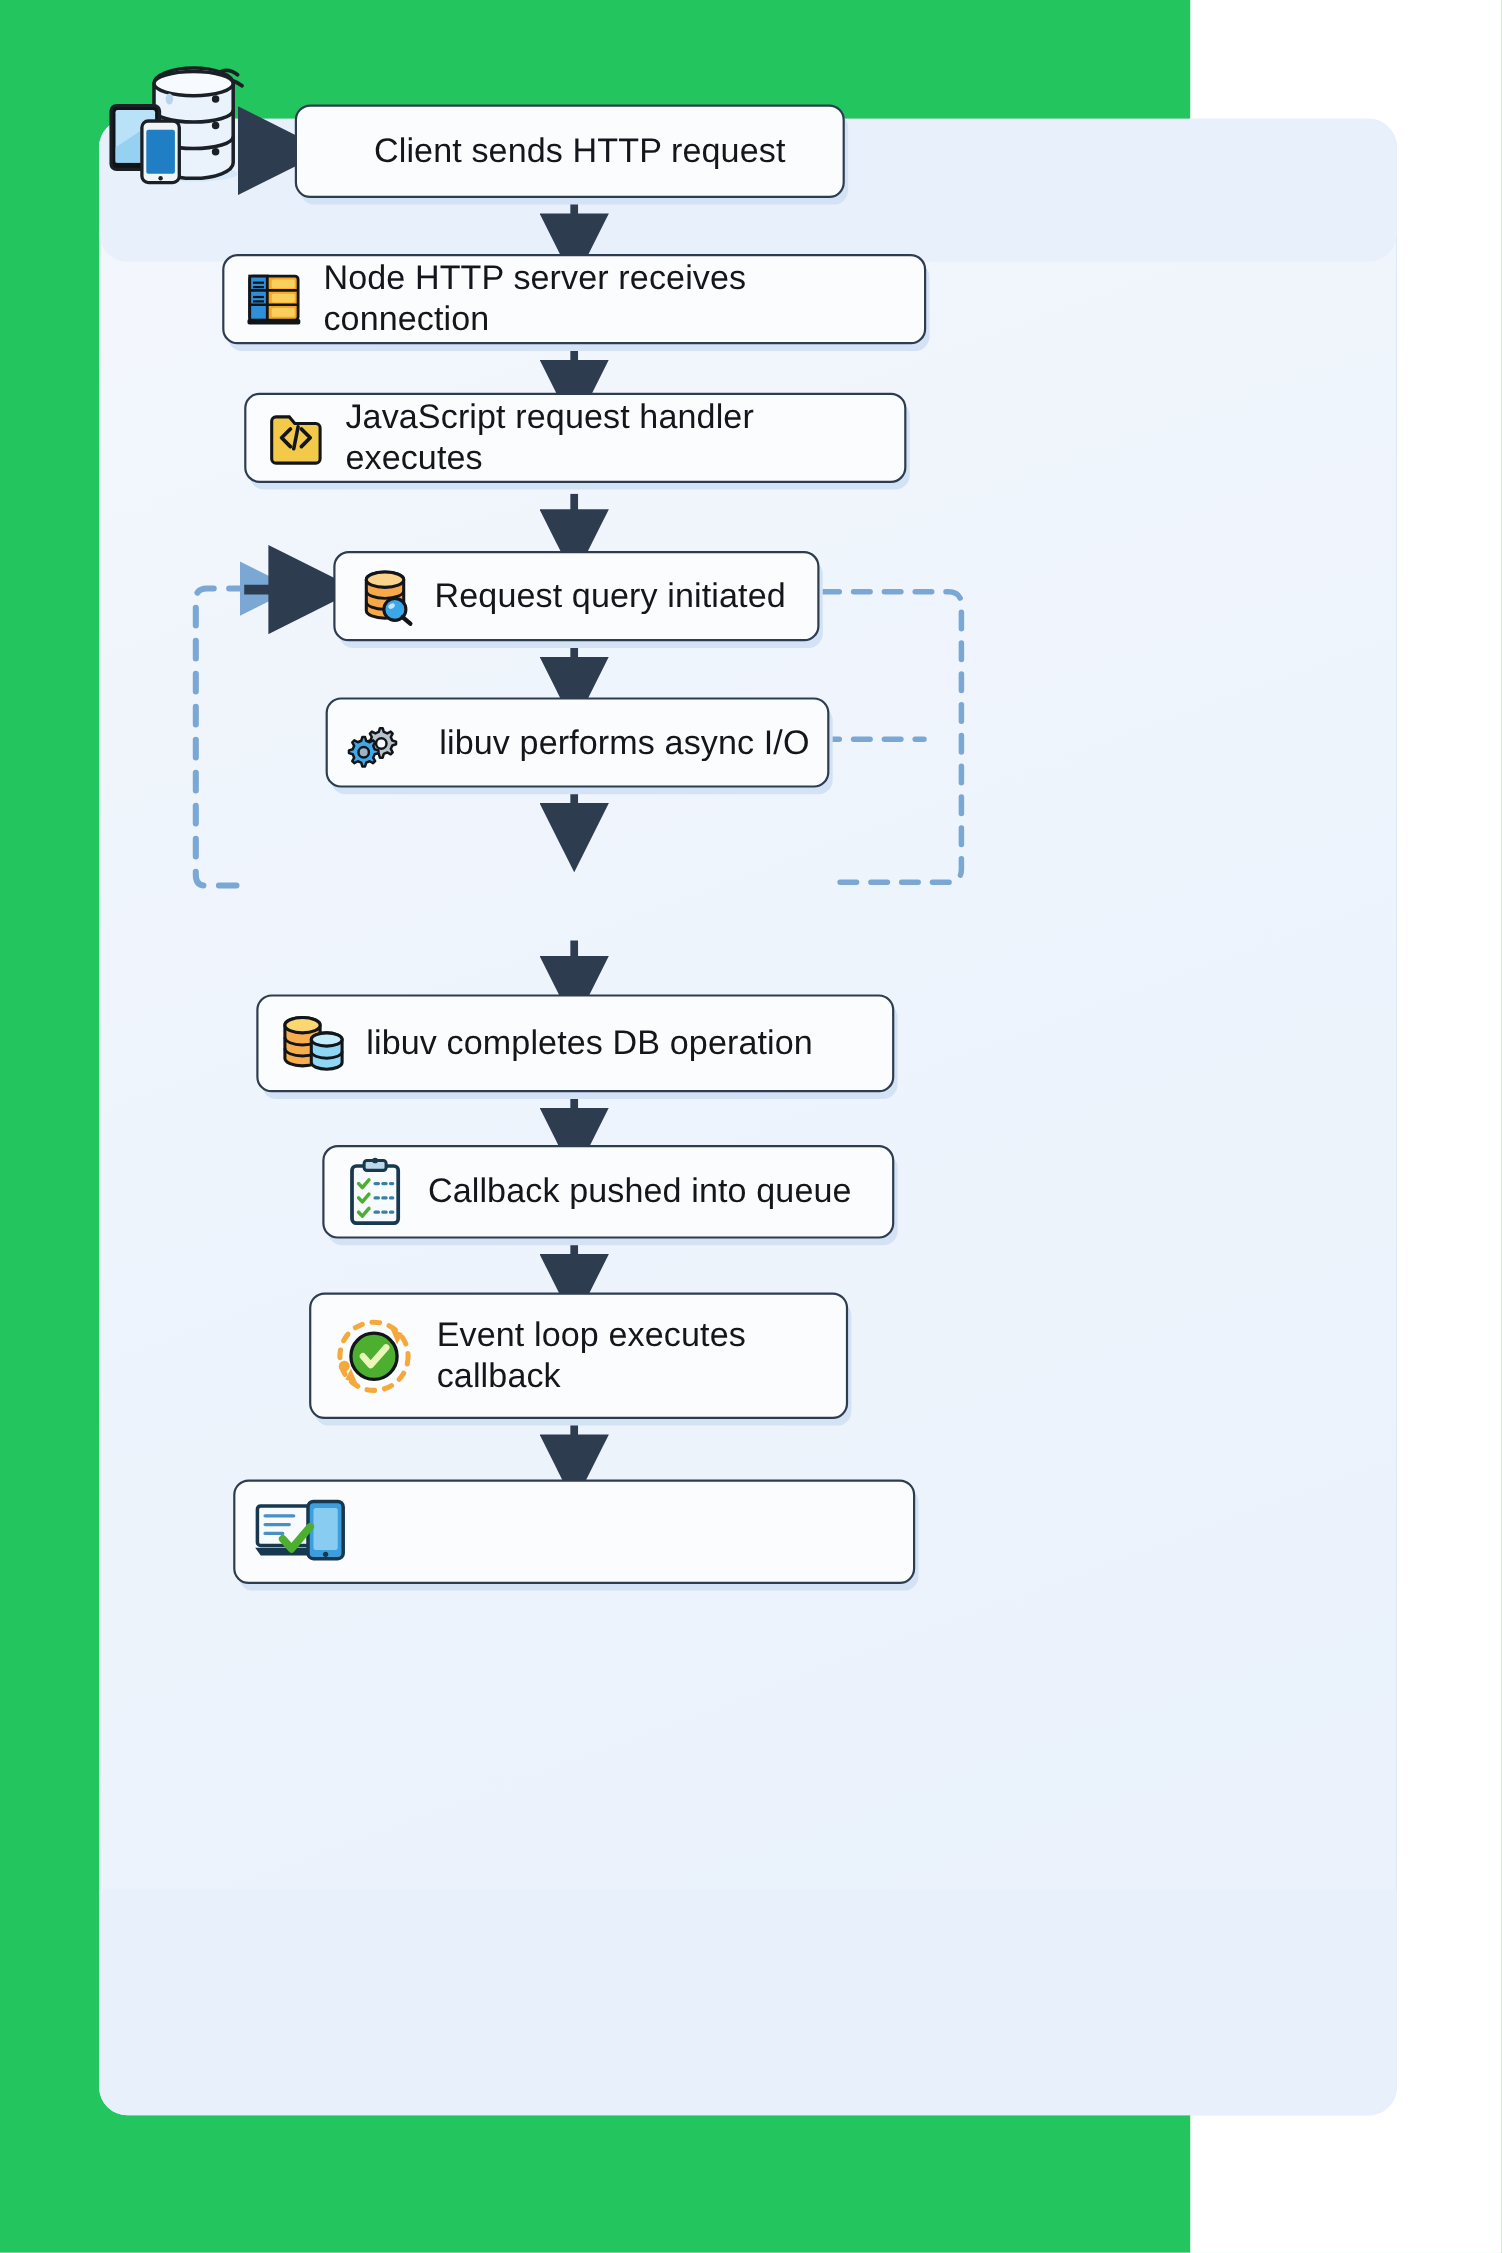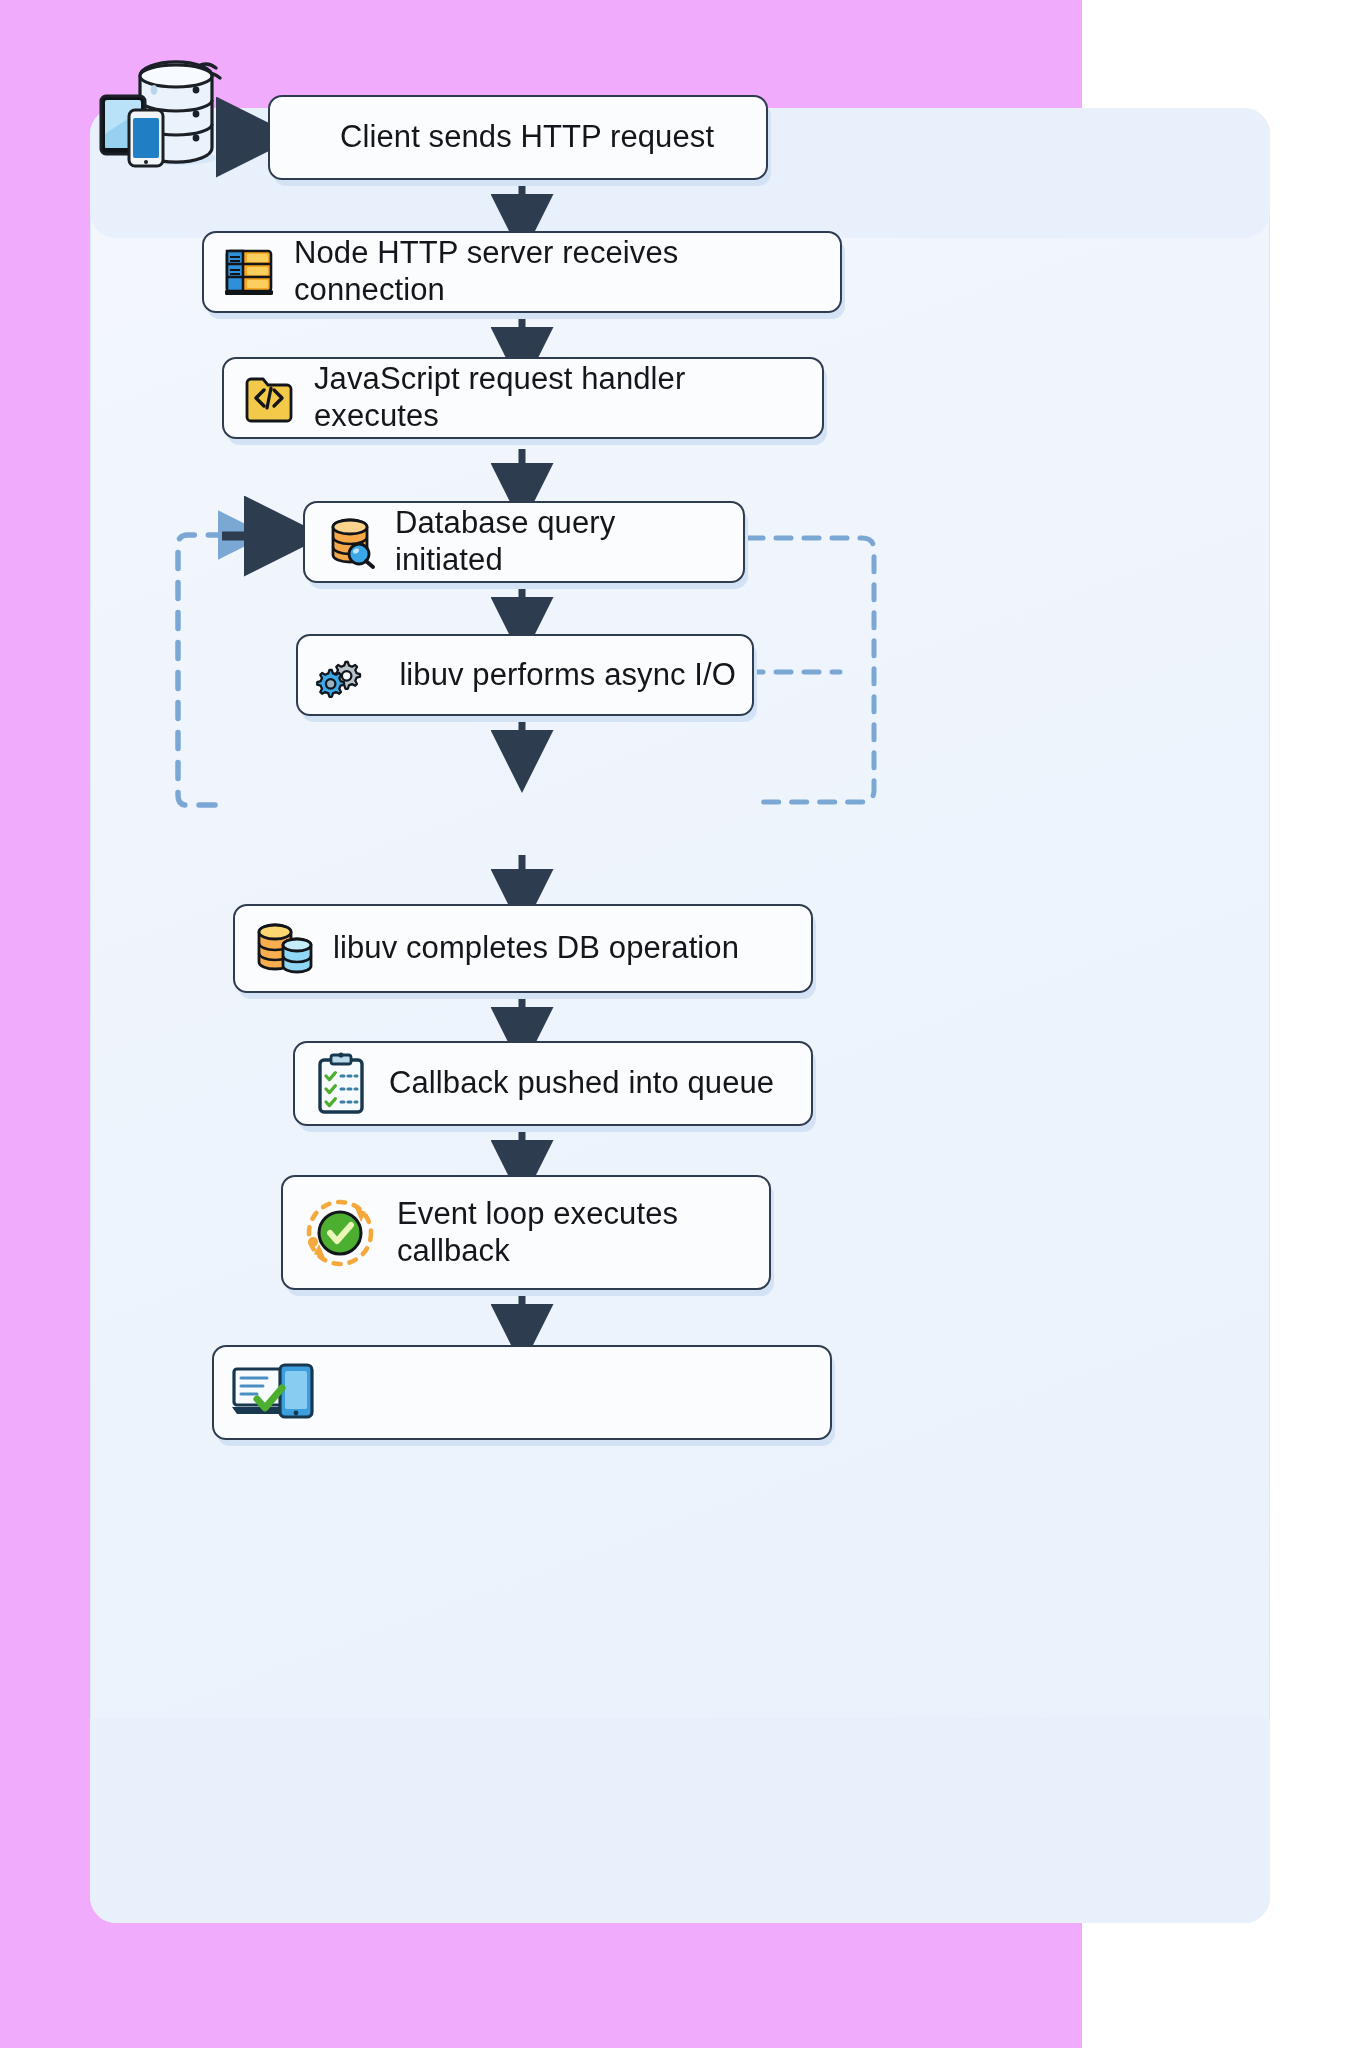--- a/index.html
+++ b/index.html
@@ -5,21 +5,21 @@
   * { box-sizing: border-box; margin: 0; padding: 0; }
   html, body {
     width: 1365px; height: 2048px;
     background: #ffffff;
     font-family: "Liberation Sans", sans-serif;
     overflow: hidden;
   }
   #canvas {
     position: relative;
     width: 1082px; height: 2048px;
-    background: #f0abfc;
+    background: #22c55e;
   }
 
   
   .panel {
     position: absolute;
     left: 90px; top: 108px;
     width: 1180px; height: 1815px;
     background: linear-gradient(160deg,#f3f7fd 0%, #eef4fc 45%, #e9f1fb 100%);
     border: 1px solid #dde8f6;
     border-radius: 26px;
@@ -189,21 +189,21 @@
       <svg width="58" height="58" viewBox="0 0 58 58">
         <path d="M12 14 a17 7 0 0 1 34 0 l0 28 a17 7 0 0 1 -34 0 Z" fill="#f7a94a" stroke="#12161b" stroke-width="2.8"></path>
         <ellipse cx="29" cy="14" rx="17" ry="7" fill="#fcd38c" stroke="#12161b" stroke-width="2.8"></ellipse>
         <path d="M12 24 a17 7 0 0 0 34 0" stroke="#12161b" stroke-width="2.6" fill="none"></path>
         <path d="M12 34 a17 7 0 0 0 34 0" stroke="#12161b" stroke-width="2.6" fill="none"></path>
         <circle cx="38" cy="41" r="10" fill="#3ba7e8" stroke="#12161b" stroke-width="2.8"></circle>
         <ellipse cx="35" cy="38" rx="3.2" ry="2.2" fill="#bfe6fa" transform="rotate(-30 35 38)"></ellipse>
         <line x1="45" y1="48" x2="52" y2="54" stroke="#12161b" stroke-width="4" stroke-linecap="round"></line>
       </svg>
     </span>
-    <span class="label">Database query initiated</span>
+    <span class="label">Request query initiated</span>
   </div>
 
   <div class="node" style="left:296px; top:634px; width:458px; height:82px;justify-content:space-between;">
     <span class="ico">
       <svg width="58" height="58" viewBox="0 0 58 58">
         <g transform="translate(20,16) scale(0.95)">
           <path d="M12 0 l2.6 0 l1.1 3.6 l3.3 1.4 l3.3 -1.8 l1.9 1.9 l-1.8 3.3 l1.4 3.3 l3.6 1.1 l0 2.6 l-3.6 1.1 l-1.4 3.3 l1.8 3.3 l-1.9 1.9 l-3.3 -1.8 l-3.3 1.4 l-1.1 3.6 l-2.6 0 l-1.1 -3.6 l-3.3 -1.4 l-3.3 1.8 l-1.9 -1.9 l1.8 -3.3 l-1.4 -3.3 l-3.6 -1.1 l0 -2.6 l3.6 -1.1 l1.4 -3.3 l-1.8 -3.3 l1.9 -1.9 l3.3 1.8 l3.3 -1.4 Z" fill="#b9c3cc" stroke="#12161b" stroke-width="2.4" stroke-linejoin="round"></path>
           <circle cx="13.3" cy="14.6" r="5" fill="#f7fafc" stroke="#12161b" stroke-width="2.4"></circle>
         </g>
         <g transform="translate(4,24) scale(0.95)">

